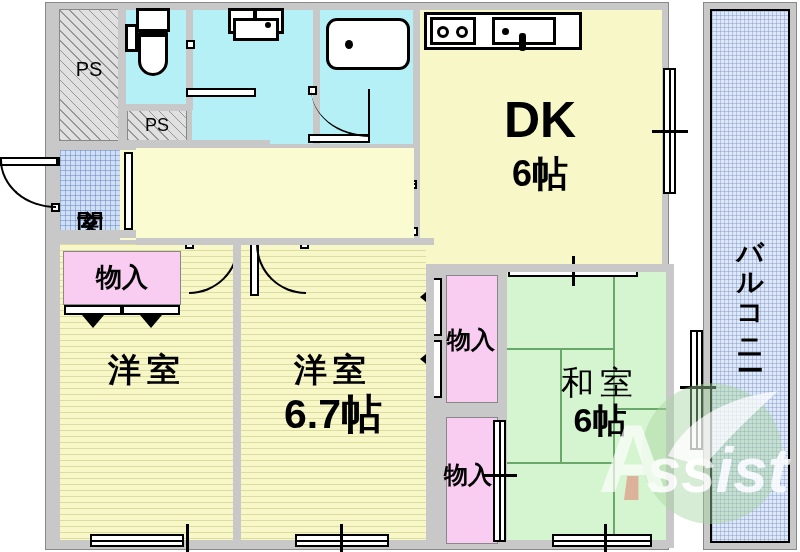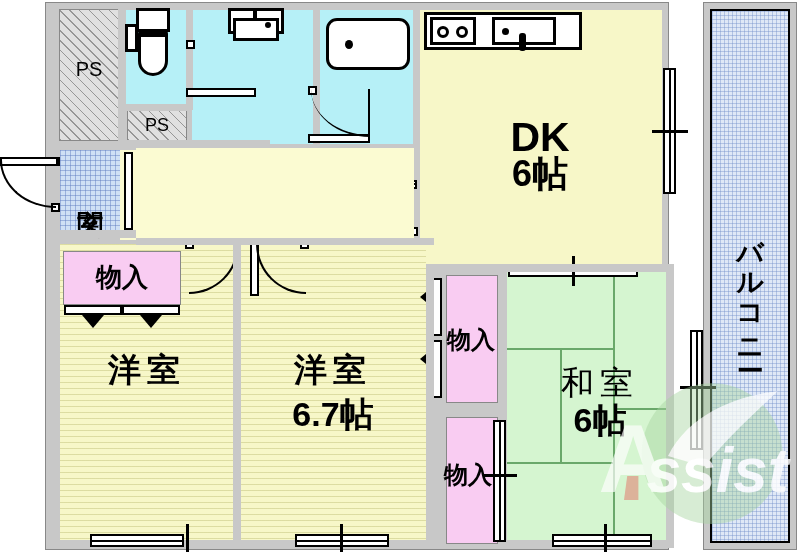--- a/index.html
+++ b/index.html
@@ -135,21 +135,21 @@
   <div class="fx" style="left:424px;top:12px;width:158px;height:38px;"></div>
   <div class="fx" style="left:430px;top:17px;width:46px;height:28px;border-width:3px;"></div>
   <div class="thin" style="left:437px;top:26px;width:12px;height:12px;border-radius:50%;
               background:transparent;border:3px solid #000;"></div>
   <div class="thin" style="left:456px;top:26px;width:12px;height:12px;border-radius:50%;
               background:transparent;border:3px solid #000;"></div>
   <div class="fx" style="left:492px;top:17px;width:64px;height:28px;border-width:3px;"></div>
   <div class="thin" style="left:502px;top:28px;width:7px;height:7px;border-radius:50%;"></div>
   <div class="thin" style="left:519px;top:33px;width:7px;height:18px;border-radius:3px;"></div>
 
-  <div class="lbl" style="left:460px;top:116px;width:160px;height:44px;font-size:41px;font-weight:600;">DK</div>
+  <div class="lbl" style="left:460px;top:98px;width:160px;height:44px;font-size:50px;font-weight:600;">DK</div>
   <div class="lbl" style="left:460px;top:152px;width:160px;height:44px;font-size:36px;font-weight:600;">6帖</div>
 
   <div class="win-v" style="left:663px;top:68px;width:13px;height:126px;"></div>
   <div class="tick-v" style="left:652px;top:130px;width:36px;"></div>
 
   <div class="hinge" style="left:408px;top:180px;"></div>
   <div class="leaf" style="left:360px;top:227px;width:58px;height:9px;"></div>
   <div class="arc" style="left:359px;top:183px;width:56px;height:47px;border-radius:100% 0 0 0;
               border-right:none;border-bottom:none;"></div>
 
@@ -185,21 +185,21 @@
   <div class="leaf" style="left:234px;top:240px;width:9px;height:56px;"></div>
   <div class="arc" style="left:189px;top:244px;width:50px;height:50px;border-radius:0 0 100% 0;
               border-top:none;border-left:none;"></div>
 
   <div class="win-h" style="left:90px;top:534px;width:94px;height:13px;"></div>
   <div class="tick-h" style="left:186px;top:524px;height:32px;"></div>
 
   <div class="room f-yellow hatch-floor" style="left:240px;top:244px;width:186px;height:296px;"></div>
   <div class="lbl" style="left:242px;top:350px;width:182px;height:40px;font-size:33px;font-weight:600;
               letter-spacing:6px;">洋室</div>
-  <div class="lbl" style="left:242px;top:394px;width:182px;height:42px;font-size:34px;font-weight:600;">6.7帖</div>
+  <div class="lbl" style="left:242px;top:394px;width:182px;height:42px;font-size:41px;font-weight:600;">6.7帖</div>
 
   <div class="hinge" style="left:300px;top:240px;"></div>
   <div class="leaf" style="left:250px;top:240px;width:9px;height:56px;"></div>
   <div class="arc" style="left:256px;top:244px;width:50px;height:50px;border-radius:0 0 0 100%;
               border-top:none;border-right:none;"></div>
 
   <div class="win-h" style="left:295px;top:534px;width:94px;height:13px;"></div>
   <div class="tick-h" style="left:340px;top:524px;height:32px;"></div>
 
   <div class="wall" style="left:233px;top:238px;width:8px;height:310px;"></div>

